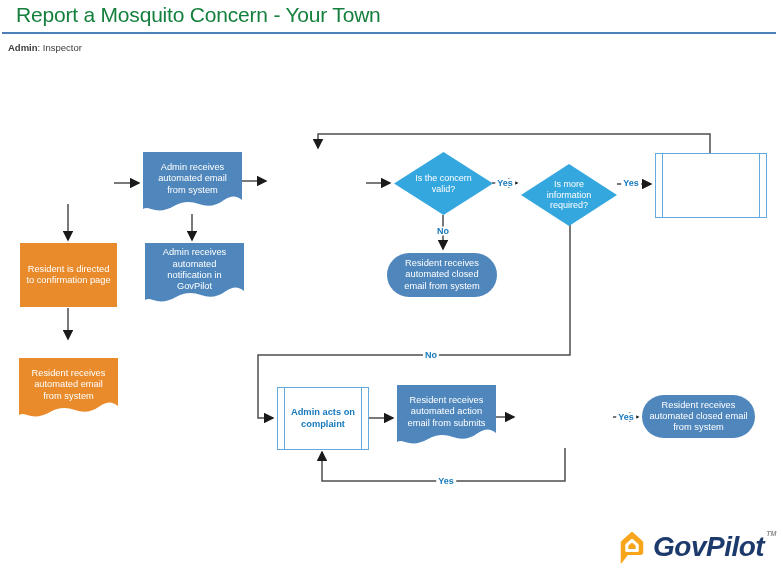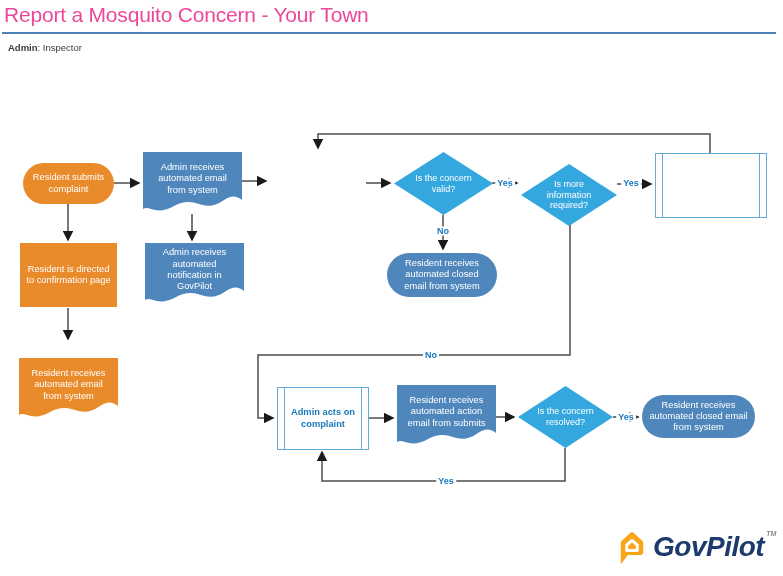--- a/index.html
+++ b/index.html
@@ -1,18 +1,18 @@
 <!DOCTYPE html>
 <html><head>
 <meta charset="utf-8">
 <style>
   html,body{margin:0;padding:0;background:#fff;}
   .page{position:relative;width:783px;height:576px;background:#fff;overflow:hidden;
         font-family:"Liberation Sans",sans-serif;}
-  .title{position:absolute;left:4px;top:3px;font-size:21px;color:#ec4899;letter-spacing:-0.2px;}
+  .title{position:absolute;left:16px;top:3px;font-size:21px;color:#15803d;letter-spacing:-0.2px;}
   .rule{position:absolute;left:2px;top:32px;width:774px;height:2px;background:#4e80b8;}
   .admin-line{position:absolute;left:8px;top:42px;font-size:9.5px;color:#3c3c3c;}
   .admin-line .lbl{font-weight:bold;}
 
   svg.connectors{position:absolute;left:0;top:0;z-index:1;pointer-events:none;}
 
   .node{position:absolute;display:flex;align-items:center;justify-content:center;
         text-align:center;color:#fff;font-size:9.3px;line-height:1.22;z-index:2;}
   .stadium-orange{background:#e98a2b;border-radius:21px;}
   .rect-orange{background:#e98a2b;}
@@ -63,23 +63,20 @@
       <polyline points="617,184 651,184" marker-end="url(#arw)"></polyline>
       <polyline points="710,153 710,134 318,134 318,148" marker-end="url(#arw)"></polyline>
       <polyline points="570,215 570,355 258,355 258,418 273,418" marker-end="url(#arw)"></polyline>
       <polyline points="367,418 393,418" marker-end="url(#arw)"></polyline>
       <polyline points="496,417 514,417" marker-end="url(#arw)"></polyline>
       <polyline points="613,417 638,417" marker-end="url(#arw)"></polyline>
       <polyline points="565,448 565,481 322,481 322,452" marker-end="url(#arw)"></polyline>
     </g>
   </svg>
 
-  <div class="node stadium-orange" style="left:23px;top:163px;width:91px;height:41px;">
-      <span class="node-text">Resident submits complaint</span>
-    </div>
 
   <div class="node doc-blue doc" style="left:143px;top:152px;width:99px;height:64px;">
       <span class="node-text">Admin receives automated email from system</span>
     </div>
 
 
   <div class="node decision" style="left:394px;top:152px;width:99px;height:63px;">
       <span class="node-text">Is the concern valid?</span>
     </div>
 
@@ -111,23 +108,20 @@
   <div class="node process" style="left:277px;top:387px;width:90px;height:61px;">
       <span class="bar l"></span>
       <span class="bar r"></span>
       <span class="node-text">Admin acts on complaint</span>
     </div>
 
   <div class="node doc-blue doc" style="left:397px;top:385px;width:99px;height:64px;">
       <span class="node-text">Resident receives automated action email from submits</span>
     </div>
 
-  <div class="node decision" style="left:518px;top:386px;width:95px;height:62px;">
-      <span class="node-text">Is the concern resolved?</span>
-    </div>
 
   <div class="node stadium-blue" style="left:642px;top:395px;width:113px;height:43px;">
       <span class="node-text">Resident receives automated closed email from system</span>
     </div>
 
   <div class="edge-label" style="left:505px;top:183px;">Yes</div>
   <div class="edge-label" style="left:443px;top:231px;">No</div>
   <div class="edge-label" style="left:631px;top:183px;">Yes</div>
   <div class="edge-label" style="left:431px;top:355px;">No</div>
   <div class="edge-label" style="left:626px;top:417px;">Yes</div>

